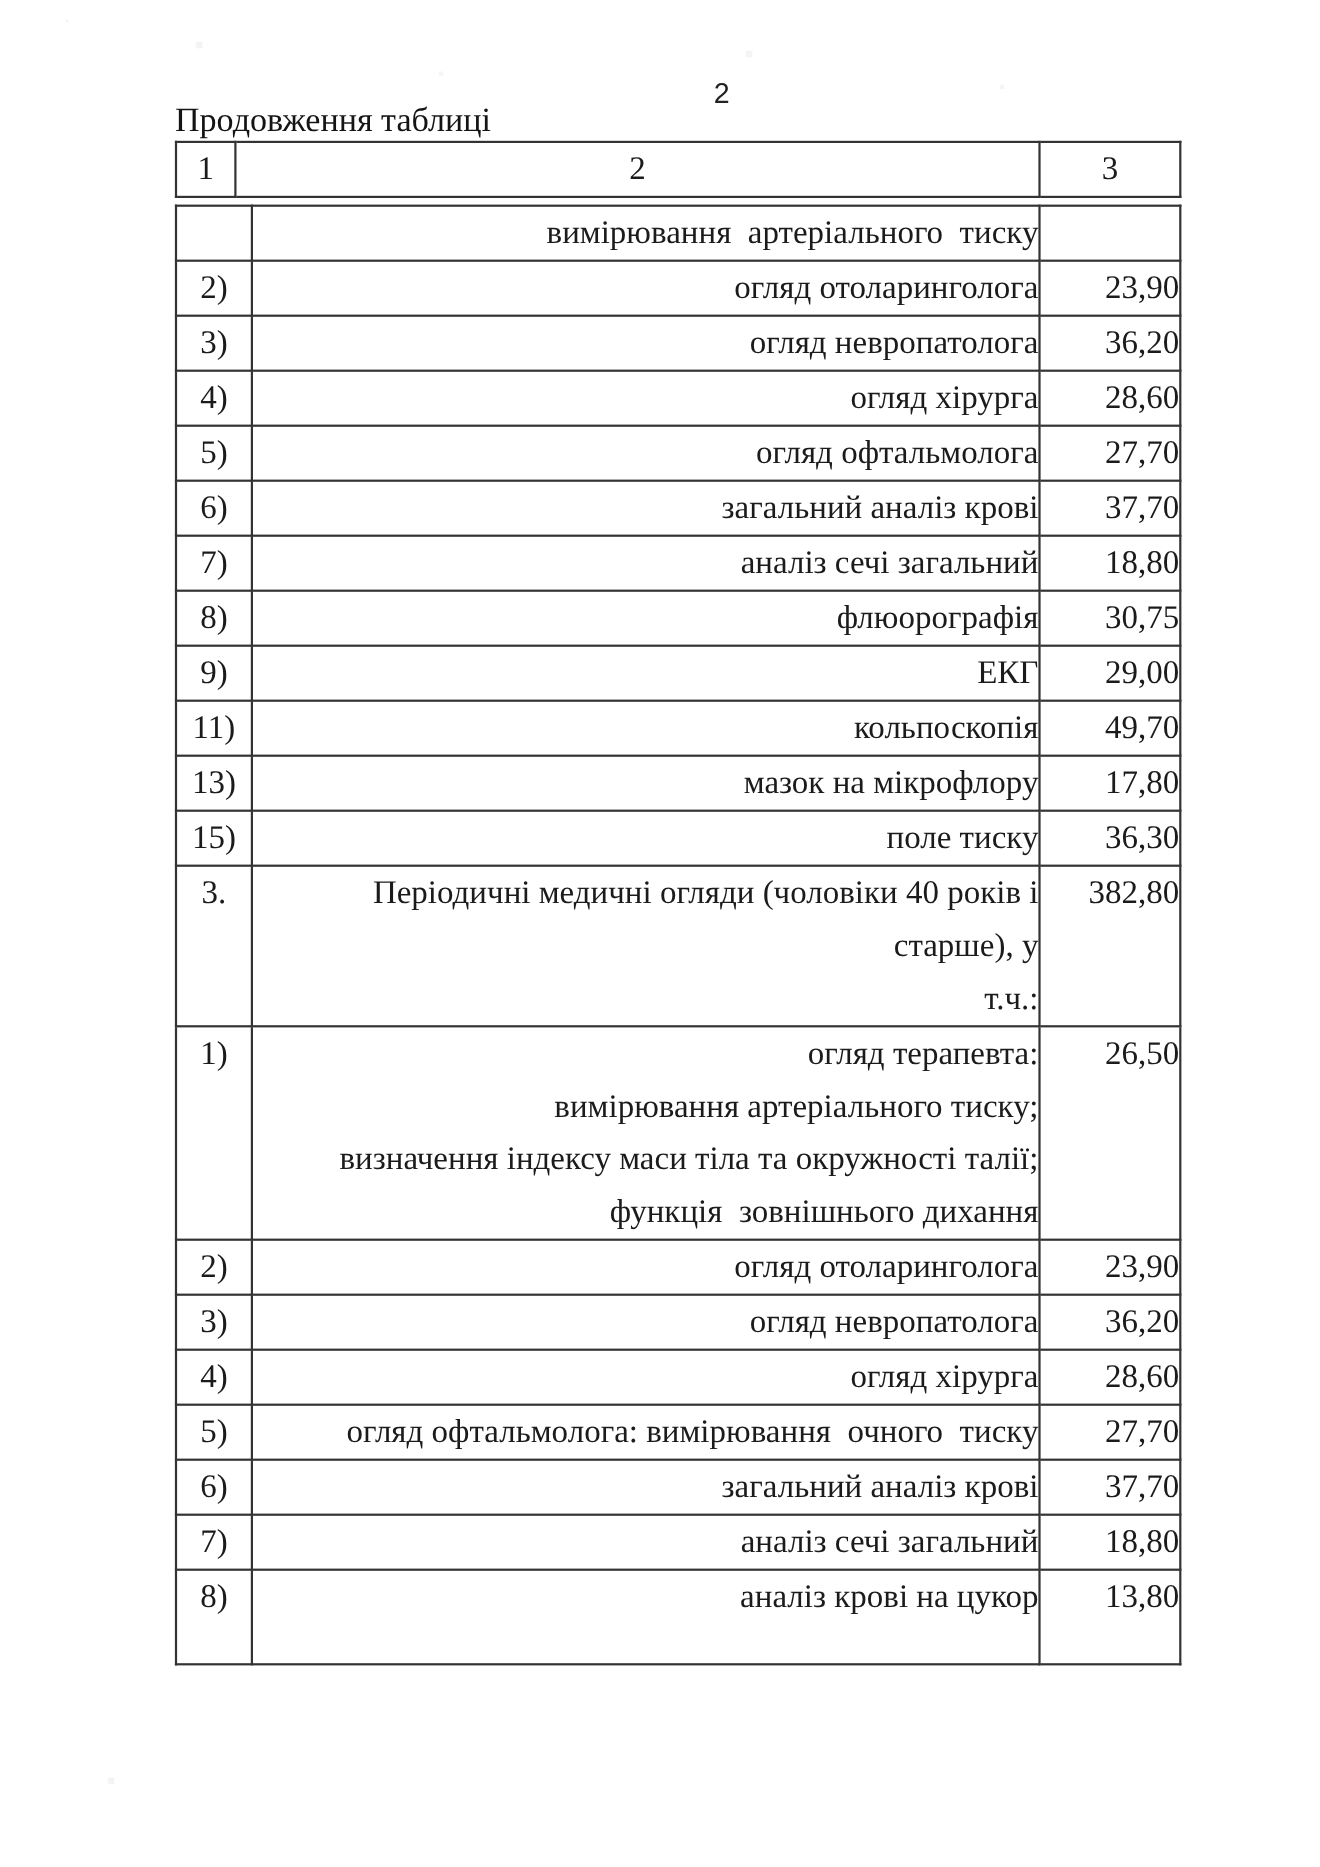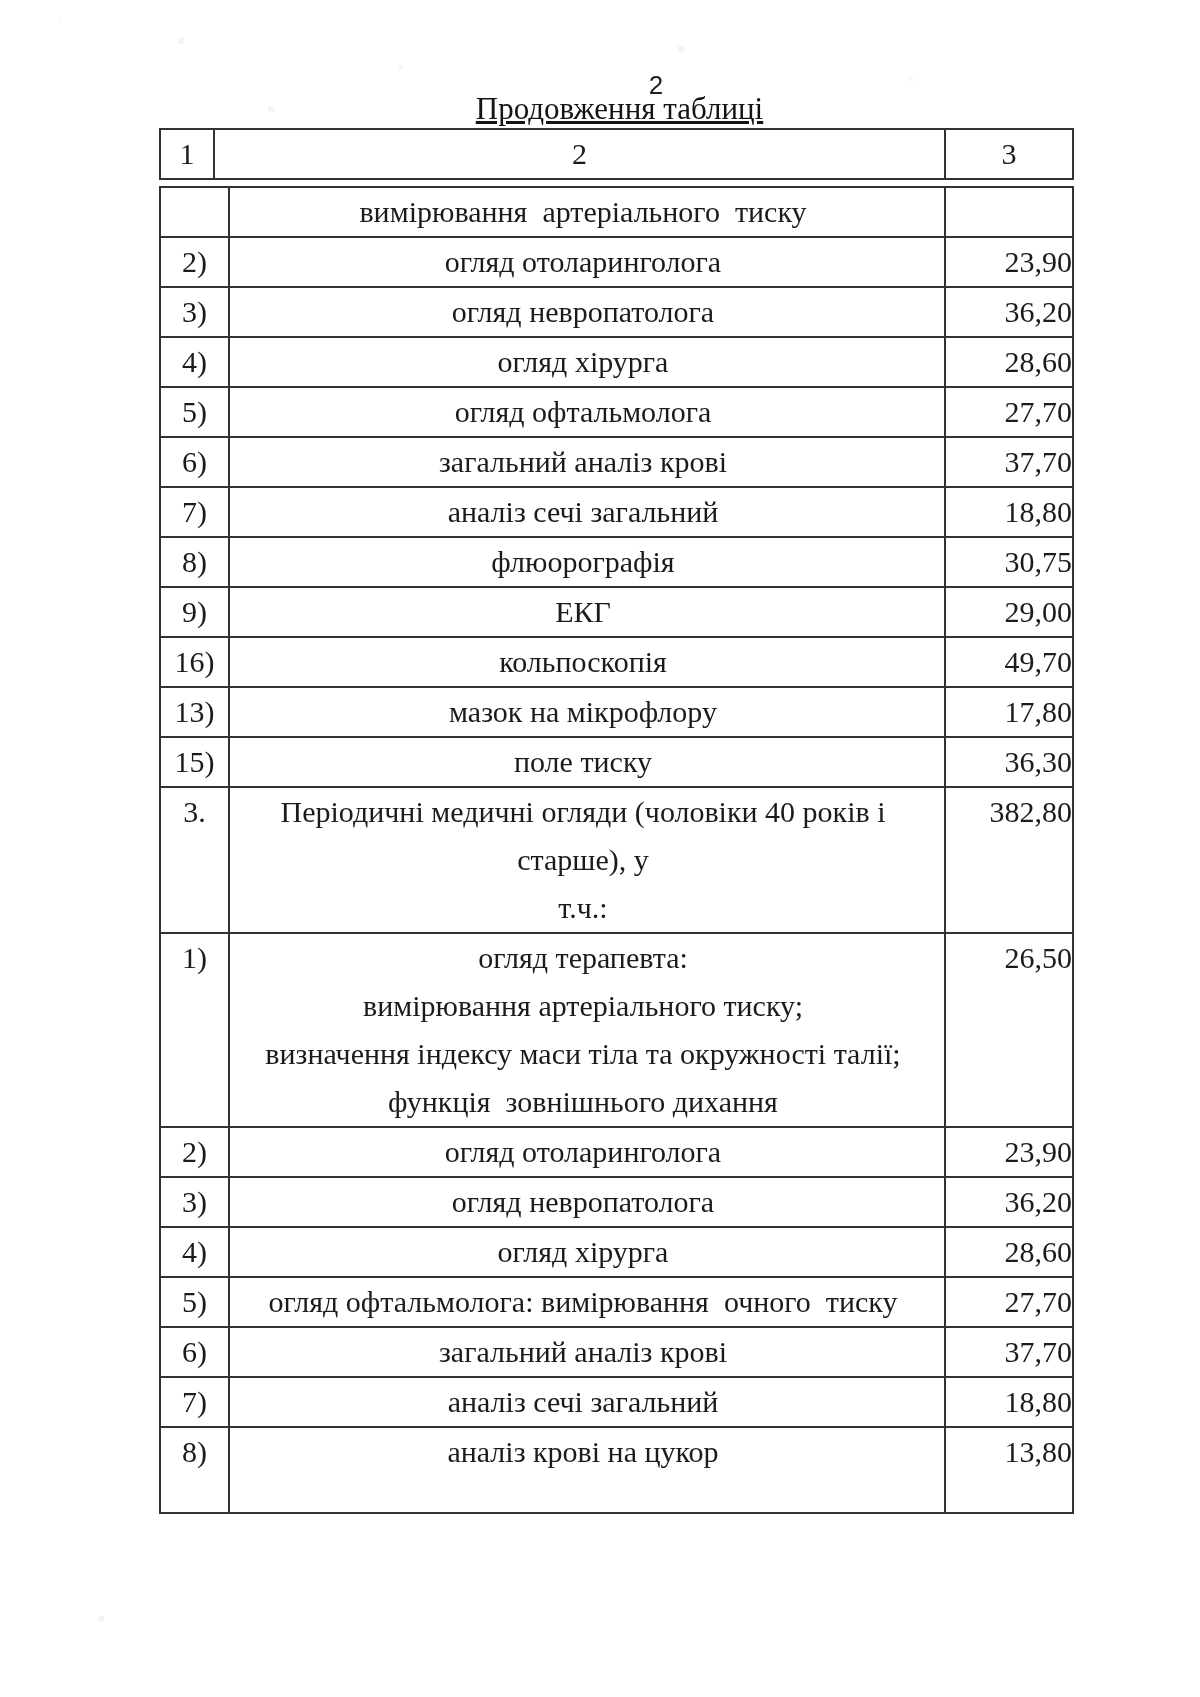--- a/index.html
+++ b/index.html
@@ -11,34 +11,34 @@
   
   .noise { position:absolute; top:18px; left:60px; width:2px; height:2px; background:#f3f3f3;
     box-shadow: 120px 22px 0 2px #f4f4f4, 340px 48px 0 1px #f5f5f5, 620px 30px 0 2px #f4f4f4,
                 850px 60px 0 1px #f5f5f5, 210px 90px 0 2px #f4f4f4, 40px 1600px 0 2px #f4f4f4; }
 
   .page-number {
     position:absolute; top:70px; left:596px; width:120px; text-align:center;
     font-family:"Liberation Sans","DejaVu Sans",sans-serif; font-size:26px; color:#222;
   }
   .continuation {
-    position:absolute; top:92px; left:159px; width:921px; text-align:center;
-    font-size:31px; line-height:34px; color:#141414;text-decoration:underline;
+    position:absolute; top:92px; left:159px; width:921px; text-align:left;
+    font-size:31px; line-height:34px; color:#141414;
   }
 
   table { border-collapse:collapse; table-layout:fixed; }
   td { border:2px solid #333; padding:0; font-size:30px; vertical-align:top; }
 
   .head-table { position:absolute; left:159px; top:128px; width:913px; }
   .head-table td { height:46px; text-align:center; line-height:48px; }
 
   .body-table { position:absolute; left:159px; top:186px; width:913px; }
   .body-table td { line-height:48px; height:46px; }
   .body-table td.num   { text-align:center; }
-  .body-table td.desc  { text-align:center; padding-left:12px; padding-right:20px; white-space:pre-wrap; }
+  .body-table td.desc  { text-align:right; padding-left:12px; padding-right:0; white-space:pre-wrap; }
   .body-table td.price { text-align:right; }
   .body-table tr:last-child td { height:84px; }
 </style>
 </head>
 <body>
 
 <div class="page">
   <div class="noise"></div>
 
   <div class="page-number">2</div>
@@ -106,21 +106,21 @@
           <td class="num">8)</td>
           <td class="desc">флюорографія</td>
           <td class="price">30,75</td>
         </tr>
         <tr>
           <td class="num">9)</td>
           <td class="desc">ЕКГ</td>
           <td class="price">29,00</td>
         </tr>
         <tr>
-          <td class="num">16)</td>
+          <td class="num">11)</td>
           <td class="desc">кольпоскопія</td>
           <td class="price">49,70</td>
         </tr>
         <tr>
           <td class="num">13)</td>
           <td class="desc">мазок на мікрофлору</td>
           <td class="price">17,80</td>
         </tr>
         <tr>
           <td class="num">15)</td>

